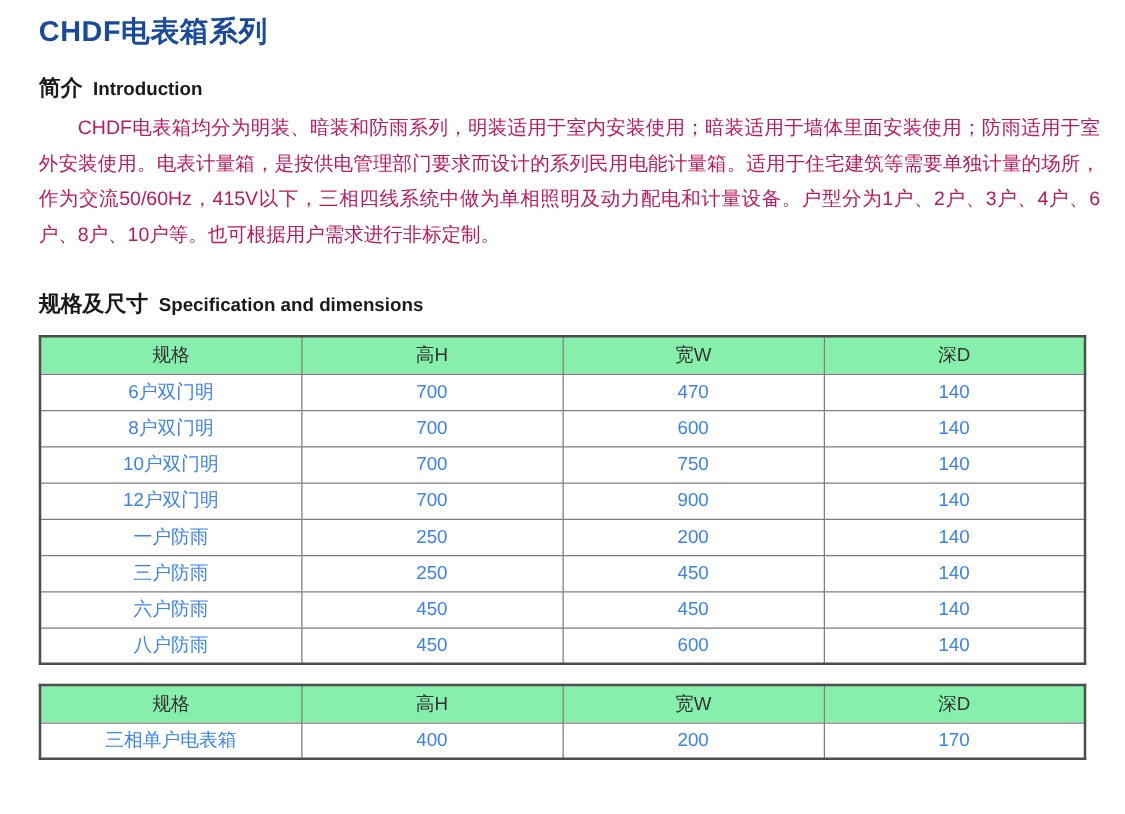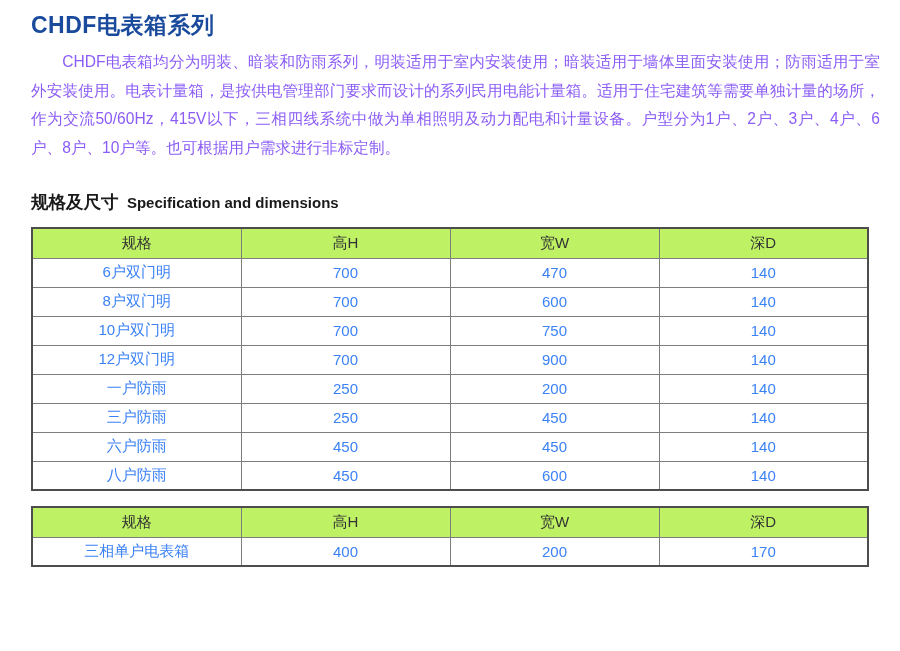--- a/index.html
+++ b/index.html
@@ -23,21 +23,21 @@
   .section-heading {
     margin-top: 17px;
     color: #1a1a1a;
     font-weight: 700;
   }
   .section-heading .zh { font-size: 17.5px; }
   .section-heading .en { font-size: 15px; margin-left: 4px; }
   .intro-paragraph {
     margin-top: 7px;
     font-size: 15.6px;
-    color: #8b5cf6;
+    color: #be185d;
     line-height: 28.5px;
     text-indent: 2em;
     text-align: justify;
   }
   .spec-heading { margin-top: 28px; }
   table.spec-table {
     width: 838px;
     border-collapse: collapse;
     table-layout: fixed;
     margin-top: 13px;
@@ -46,39 +46,43 @@
   table.spec-table.second { margin-top: 15px; }
   table.spec-table th, table.spec-table td {
     border: 1px solid #7d7d7d;
     height: 29px;
     text-align: center;
     vertical-align: middle;
     font-weight: 400;
     padding: 0 4px;
   }
   table.spec-table th {
-    background: #bef264;
+    background: #86efac;
     color: #333333;
     font-size: 15px;
     height: 30px;
   }
   table.spec-table td {
     color: #3b82f6;
     font-size: 15px;
     background: #ffffff;
   }
   col { width: 25%; }
 </style>
 </head>
 <body>
 
 <div class="page">
 
   <h1 class="doc-title">CHDF电表箱系列</h1>
 
+  <div class="section-heading">
+    <span class="zh">简介</span>
+    <span class="en">Introduction</span>
+  </div>
 
   <p class="intro-paragraph">CHDF电表箱均分为明装、暗装和防雨系列，明装适用于室内安装使用；暗装适用于墙体里面安装使用；防雨适用于室外安装使用。电表计量箱，是按供电管理部门要求而设计的系列民用电能计量箱。适用于住宅建筑等需要单独计量的场所，作为交流50/60Hz，415V以下，三相四线系统中做为单相照明及动力配电和计量设备。户型分为1户、2户、3户、4户、6户、8户、10户等。也可根据用户需求进行非标定制。</p>
 
   <div class="section-heading spec-heading">
     <span class="zh">规格及尺寸</span>
     <span class="en">Specification and dimensions</span>
   </div>
 
   <table class="spec-table">
     <colgroup>

